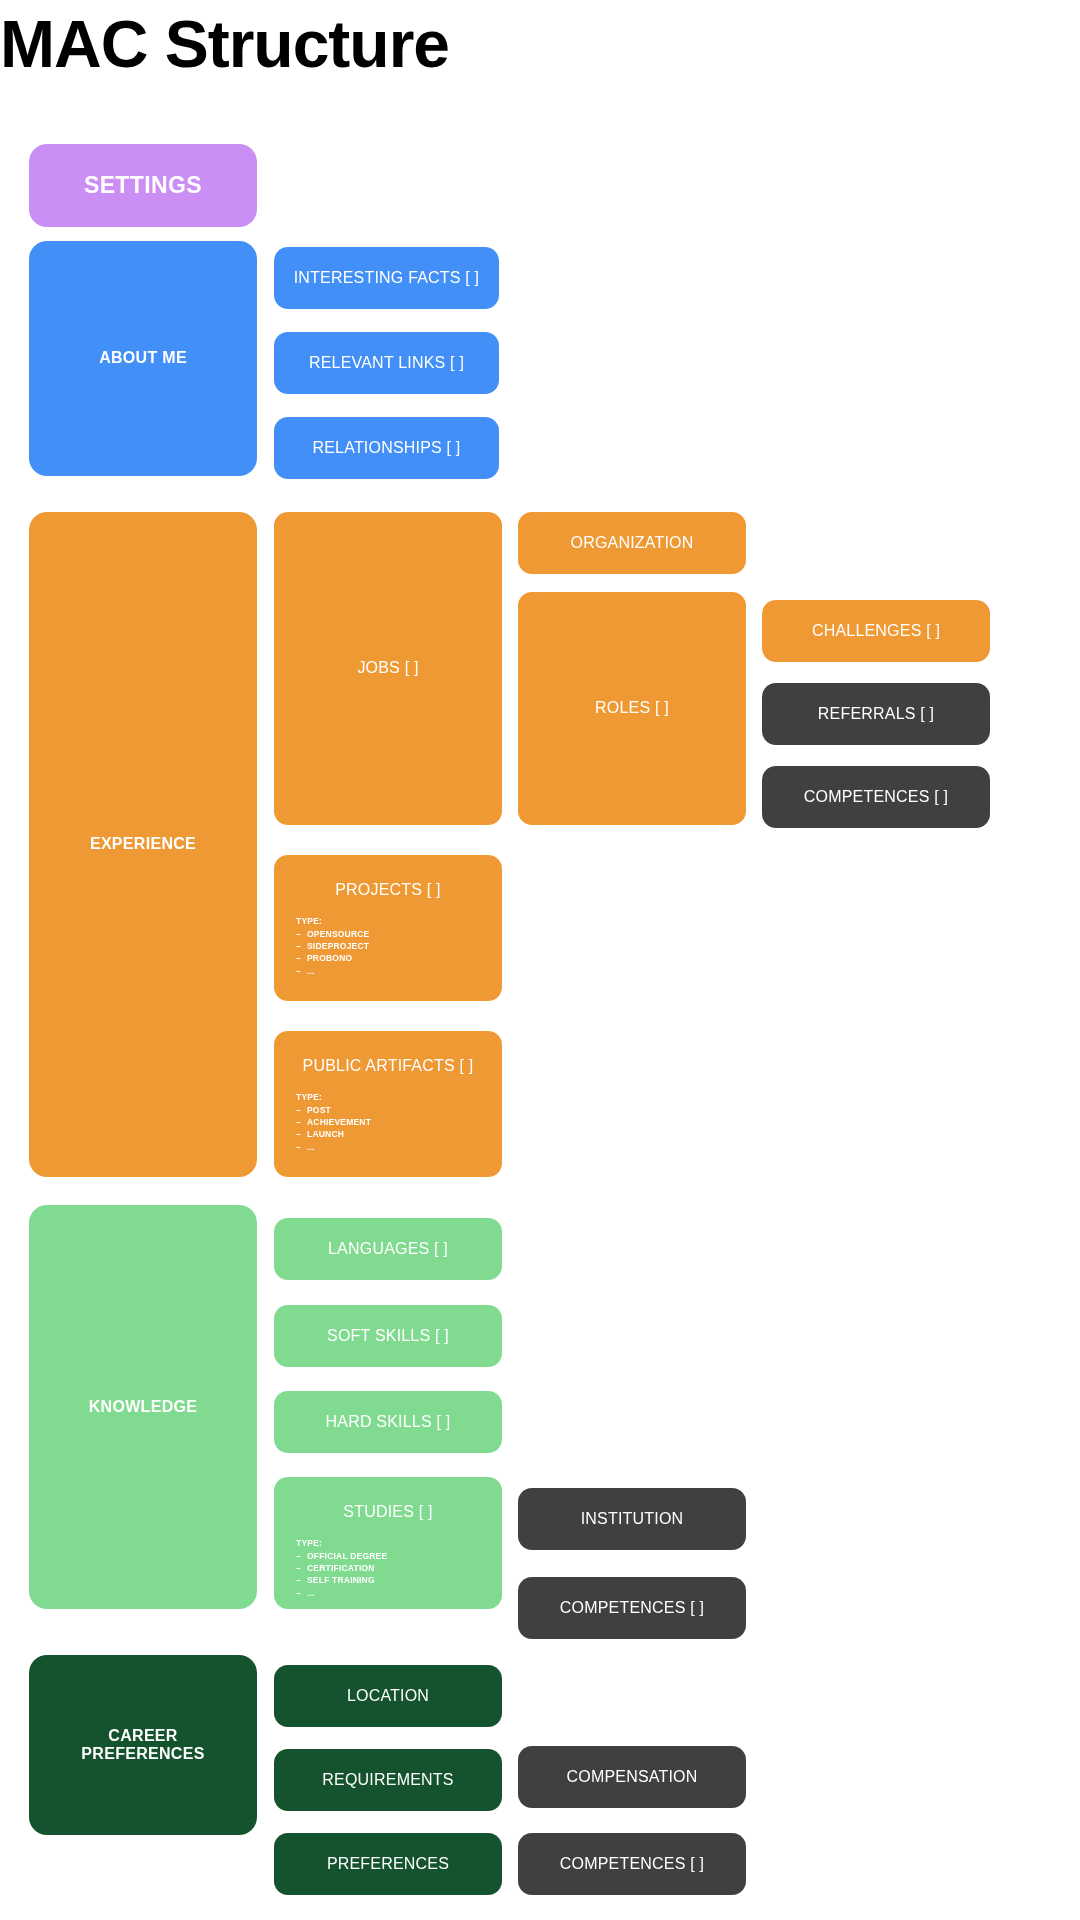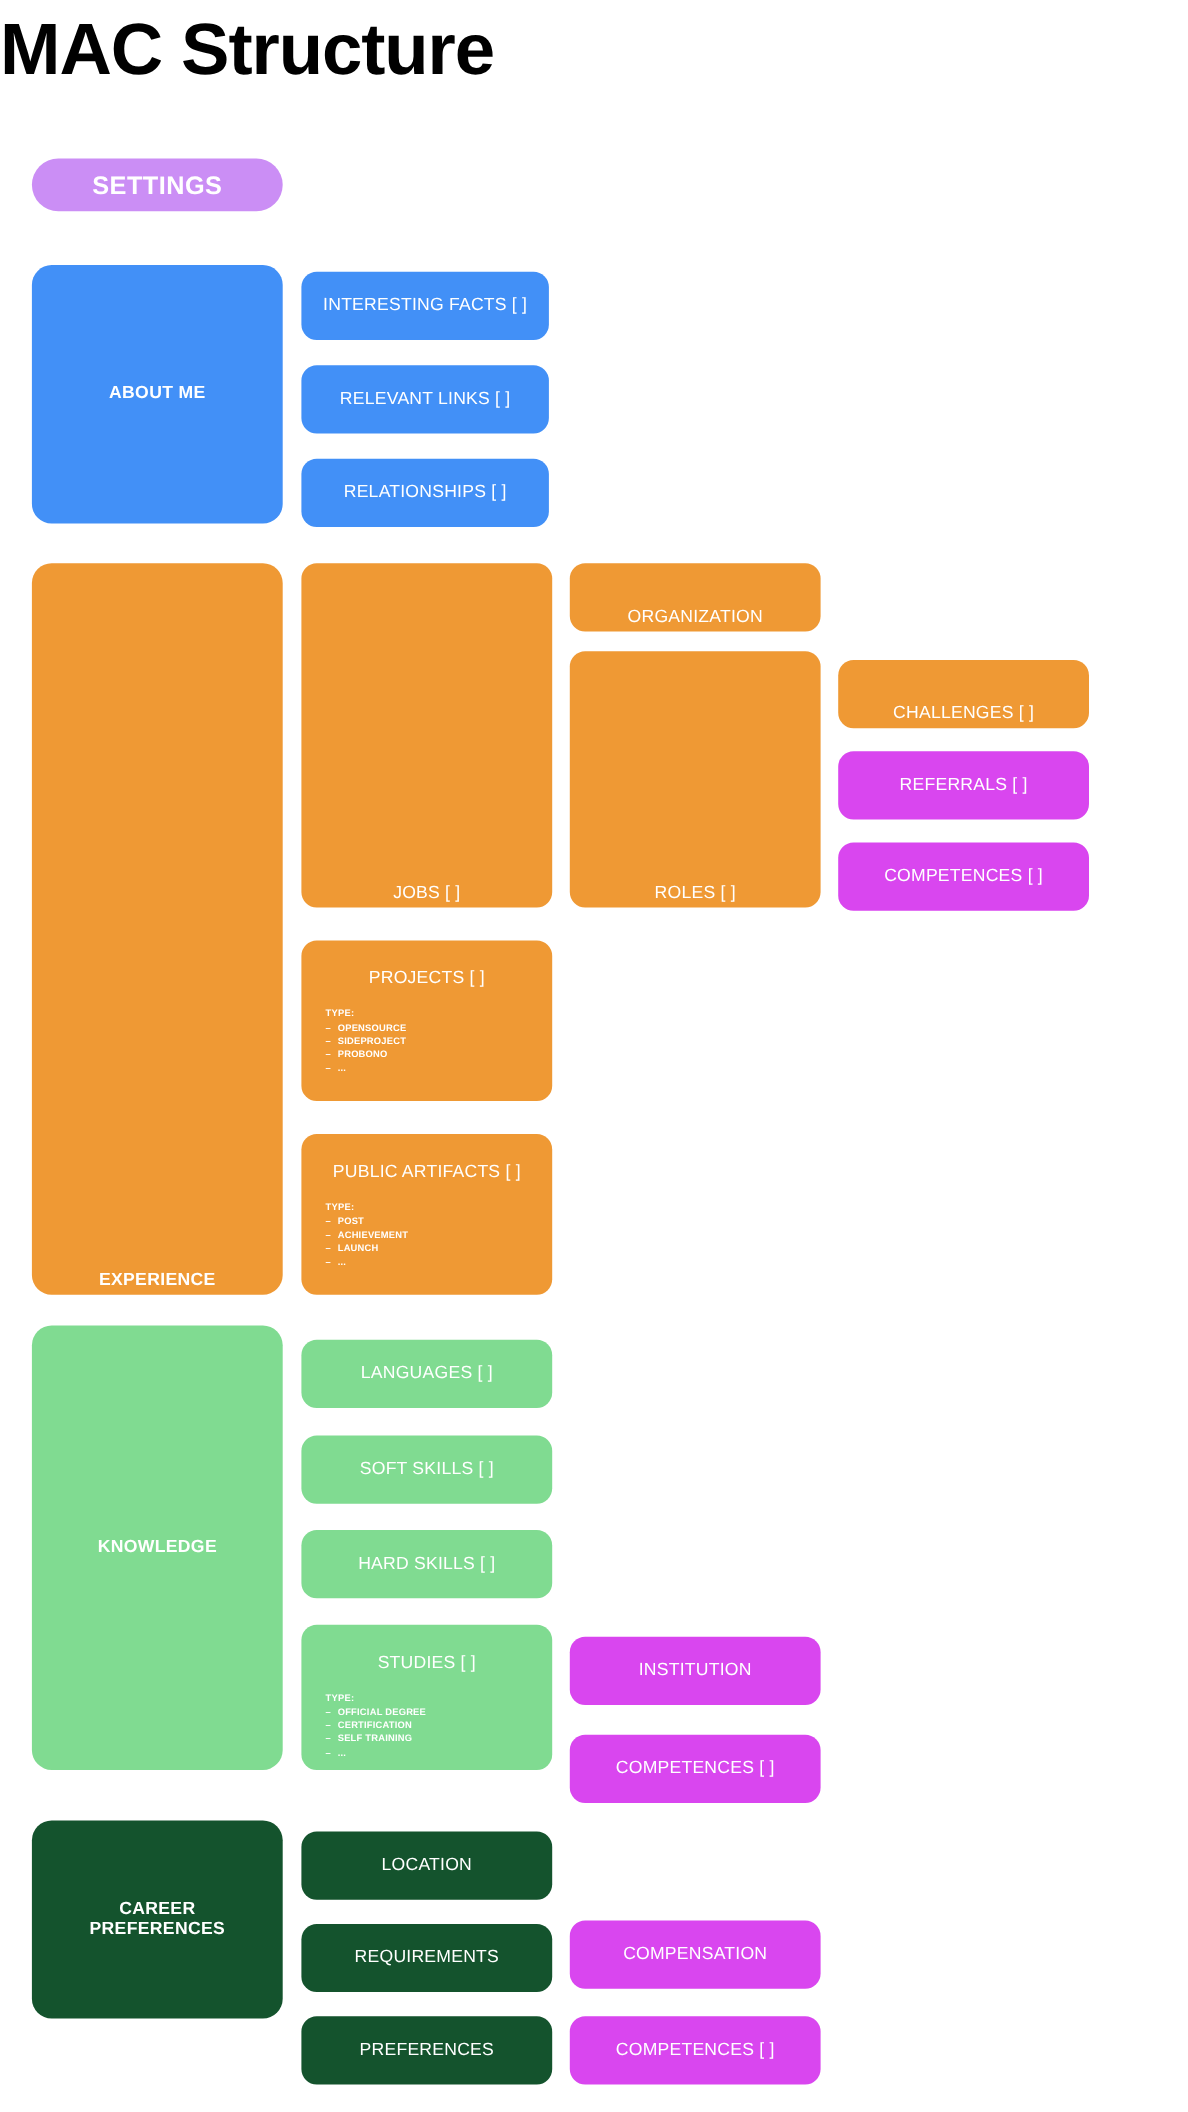--- a/index.html
+++ b/index.html
@@ -91,33 +91,33 @@
     font-weight: 700;
     letter-spacing: 0.2px;
   }
   .type-block .type-heading { display: block; }
   .type-block .type-item { display: block; }
   .type-block .type-item .dash { display: inline-block; width: 11px; }
 
   
   .c-purple { background: #cb8ef5; }
   .c-blue   { background: #4290f7; }
-  .c-orange { background: #ef9934; justify-content: flex-end; }
+  .c-orange { background: #ef9934; }
   .c-green  { background: #80db91; }
   .c-red    { background: #14532d; }
-  .c-gray   { background: #d946ef; }
+  .c-gray   { background: #404040; }
 </style>
 </head>
 <body>
 
 <div id="canvas">
 
   <div id="page-title">MAC Structure</div>
 
-  <div class="node settings c-purple" style="left:29px; top:144px; width:228px; height:48px;border-radius:25px;">
+  <div class="node settings c-purple" style="left:29px; top:144px; width:228px; height:83px;">
     <span class="node-label">SETTINGS</span>
   </div>
 
   <div class="node category c-blue" style="left:29px; top:241px; width:228px; height:235px;">
     <span class="node-label">ABOUT ME</span>
   </div>
 
   <div class="node pill c-blue" style="left:274px; top:247px; width:225px; height:62px;">
     <span class="node-label">INTERESTING FACTS [ ]</span>
   </div>

